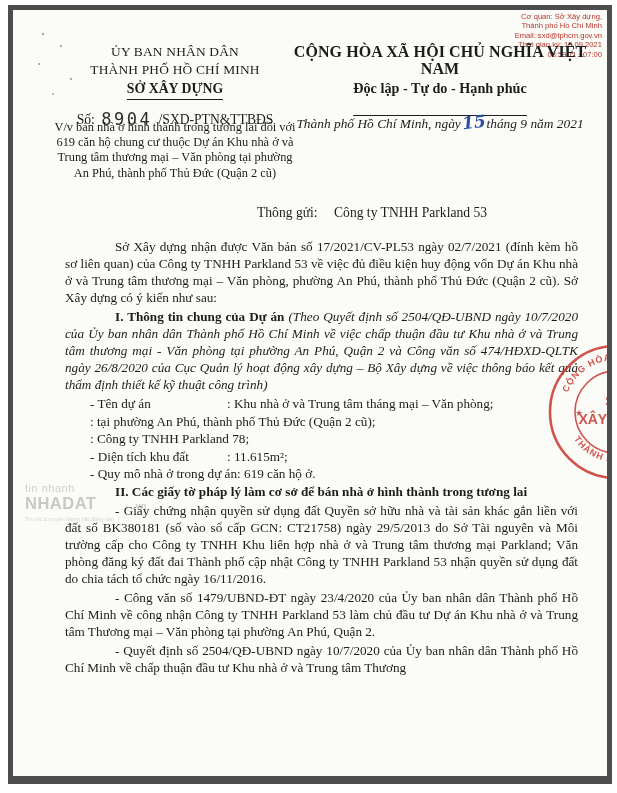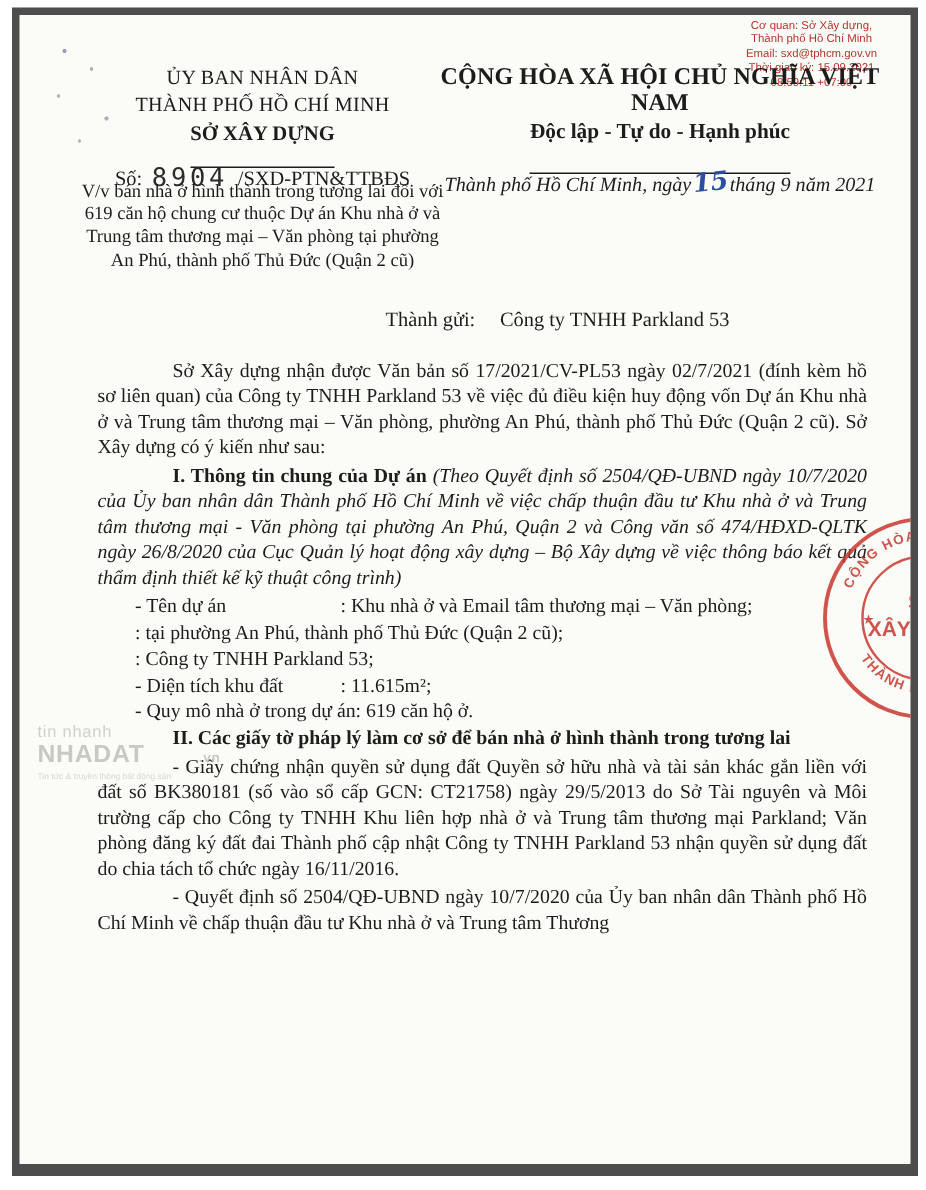--- a/index.html
+++ b/index.html
@@ -6,28 +6,28 @@
   .scan{position:relative;width:617px;height:793px;background:#ffffff;overflow:hidden;
         font-family:"Liberation Serif","DejaVu Serif",serif;color:#1c1c1c;}
   .page{position:absolute;left:8px;top:5px;width:594px;height:766px;
         background:#fbfbf8;border:5px solid #4d4d4d;border-bottom-width:8px;
         overflow:hidden;}
   .page-inner{position:absolute;left:0;top:0;right:0;bottom:0;}
 
   
   .sig{position:absolute;top:2px;right:5px;width:122px;
        font-family:"Liberation Sans","DejaVu Sans",sans-serif;
-       font-size:7.6px;line-height:9.4px;color:#b5342a;text-align:center;}
+       font-size:7.6px;line-height:9.4px;color:#b5342a;text-align:right;}
 
   
   .header{position:absolute;top:33px;left:0;width:100%;}
   .hleft{position:absolute;left:40px;top:0;width:244px;text-align:center;}
   .hleft .l1,.hleft .l2{font-size:13.4px;line-height:18px;letter-spacing:.2px;}
   .hleft .l3{font-size:13.8px;line-height:20px;font-weight:bold;}
-  .hleft .l3 span{border-bottom:1.4px solid #1c1c1c;padding-bottom:15px;}
+  .hleft .l3 span{border-bottom:1.4px solid #1c1c1c;padding-bottom:3px;}
   .numline{margin-top:9px;font-size:13.6px;white-space:nowrap;}
   .stamped{font-family:"DejaVu Sans Mono",monospace;font-size:17px;letter-spacing:2.5px;
            color:#2b2b2b;margin:0 3px;position:relative;top:1px;}
   .hright{position:absolute;left:262px;top:0;width:330px;text-align:center;}
   .hright .r1{font-size:16px;font-weight:bold;line-height:17px;letter-spacing:.1px;}
   .hright .r2{font-size:14.2px;font-weight:bold;line-height:22px;}
   .hright .r2 span{border-bottom:1.5px solid #1c1c1c;padding-bottom:19px;}
   .dateline{margin-top:13px;font-style:italic;font-size:13.4px;white-space:nowrap;}
   .day{color:#2a4fa0;font-size:17px;font-weight:bold;display:inline-block;
        transform:rotate(-6deg);font-family:"DejaVu Serif",serif;margin:0 1px;}
@@ -105,48 +105,49 @@
           <div class="r2"><span>Độc lập - Tự do - Hạnh phúc</span></div>
           <div class="dateline">
             <span>Thành phố Hồ Chí Minh, ngày</span><span class="day">15</span><span>tháng 9 năm 2021</span>
           </div>
         </div>
       </div>
 
       <div class="subject">V/v bán nhà ở hình thành trong tương lai đối với 619 căn hộ chung cư thuộc Dự án Khu nhà ở và Trung tâm thương mại – Văn phòng tại phường An Phú, thành phố Thủ Đức (Quận 2 cũ)</div>
 
       <div class="recipient">
-        <span class="rl">Thành gửi:</span>
+        <span class="rl">Thông gửi:</span>
         <span class="rv">Công ty TNHH Parkland 53</span>
       </div>
 
       <div class="bodytext">
         <p class="p">Sở Xây dựng nhận được Văn bản số 17/2021/CV-PL53 ngày 02/7/2021 (đính kèm hồ sơ liên quan) của Công ty TNHH Parkland 53 về việc đủ điều kiện huy động vốn Dự án Khu nhà ở và Trung tâm thương mại – Văn phòng, phường An Phú, thành phố Thủ Đức (Quận 2 cũ). Sở Xây dựng có ý kiến như sau:</p>
         <p class="p"><b>I. Thông tin chung của Dự án</b><i>(Theo Quyết định số 2504/QĐ-UBND ngày 10/7/2020 của Ủy ban nhân dân Thành phố Hồ Chí Minh về việc chấp thuận đầu tư Khu nhà ở và Trung tâm thương mại - Văn phòng tại phường An Phú, Quận 2 và Công văn số 474/HĐXD-QLTK ngày 26/8/2020 của Cục Quản lý hoạt động xây dựng – Bộ Xây dựng về việc thông báo kết quả thẩm định thiết kế kỹ thuật công trình)</i></p>
 
         <div class="frow">
           <span class="flabel">- Tên dự án</span>
-          <span class="fvalue">: Khu nhà ở và Email tâm thương mại – Văn phòng;</span>
+          <span class="fvalue">: Khu nhà ở và Trung tâm tháng mại – Văn phòng;</span>
         </div>
         <div class="frow">
           <span class="fvalue">: tại phường An Phú, thành phố Thủ Đức (Quận 2 cũ);</span>
         </div>
         <div class="frow">
-          <span class="fvalue">: Công ty TNHH Parkland 53;</span>
+          <span class="fvalue">: Công ty TNHH Parkland 78;</span>
         </div>
         <div class="frow">
           <span class="flabel">- Diện tích khu đất</span>
           <span class="fvalue">: 11.615m²;</span>
         </div>
         <div class="frow">
           <span class="flabel wide">- Quy mô nhà ở trong dự án: 619 căn hộ ở.</span>
         </div>
 
         <p class="p bold">II. Các giấy tờ pháp lý làm cơ sở để bán nhà ở hình thành trong tương lai</p>
         <p class="p">- Giấy chứng nhận quyền sử dụng đất Quyền sở hữu nhà và tài sản khác gắn liền với đất số BK380181 (số vào sổ cấp GCN: CT21758) ngày 29/5/2013 do Sở Tài nguyên và Môi trường cấp cho Công ty TNHH Khu liên hợp nhà ở và Trung tâm thương mại Parkland; Văn phòng đăng ký đất đai Thành phố cập nhật Công ty TNHH Parkland 53 nhận quyền sử dụng đất do chia tách tổ chức ngày 16/11/2016.</p>
+        <p class="p">- Công văn số 1479/UBND-ĐT ngày 23/4/2020 của Ủy ban nhân dân Thành phố Hồ Chí Minh về công nhận Công ty TNHH Parkland 53 làm chủ đầu tư Dự án Khu nhà ở và Trung tâm Thương mại – Văn phòng tại phường An Phú, Quận 2.</p>
         <p class="p">- Quyết định số 2504/QĐ-UBND ngày 10/7/2020 của Ủy ban nhân dân Thành phố Hồ Chí Minh về chấp thuận đầu tư Khu nhà ở và Trung tâm Thương</p>
       </div>
 
       <svg class="stamp" width="140" height="140" viewBox="0 0 140 140">
         <defs>
           <path id="arcTop" d="M 70,70 m -52,0 a 52,52 0 1 1 104,0"></path>
           <path id="arcBot" d="M 70,70 m -50,0 a 50,50 0 1 0 100,0"></path>
         </defs>
         <circle cx="70" cy="70" r="66" fill="none" stroke="#c8372d" stroke-width="2.6"></circle>
         <circle cx="70" cy="70" r="41" fill="none" stroke="#c8372d" stroke-width="1.6"></circle>

